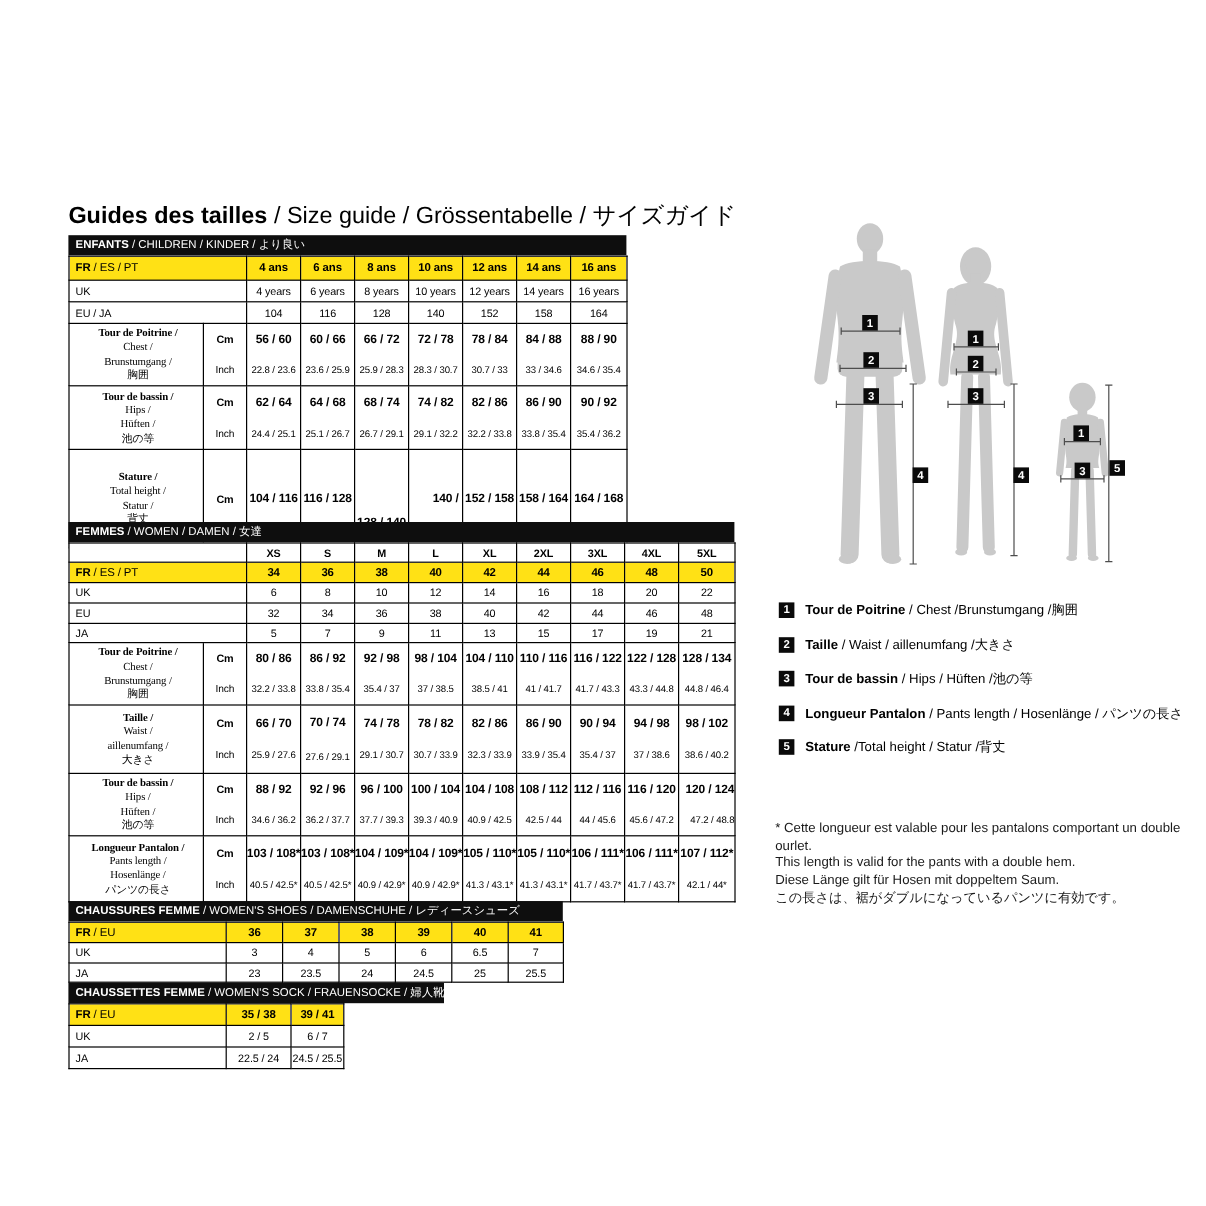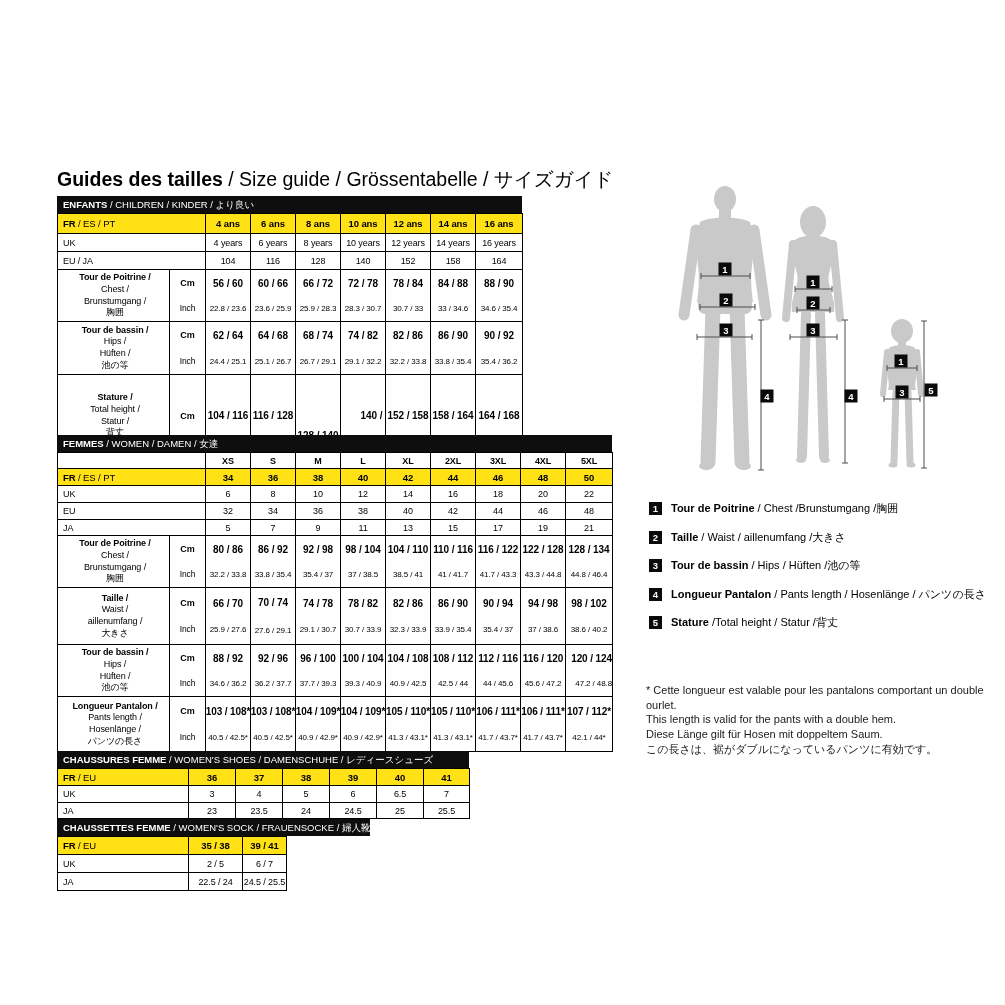--- a/index.html
+++ b/index.html
@@ -13,21 +13,21 @@
   .bar{background:#0e0e0e;color:#fff;font-size:9.5px;height:17px;line-height:17px;
        padding-left:6px;box-sizing:border-box;white-space:nowrap;overflow:hidden;}
   table.sg{border-collapse:collapse;table-layout:fixed;background:#fff;border:1.5px solid #000;}
   table.sg td{border:1px solid #000;text-align:center;font-size:9px;padding:0;
               white-space:nowrap;overflow:hidden;vertical-align:middle;letter-spacing:-0.1px;}
   td.lab{text-align:left !important;padding-left:5px !important;font-size:9.5px;}
   tr.yellow td{background:#ffe115;font-weight:bold;font-size:9.5px;}
   tr.yellow td.lab .rest{font-weight:normal;}
   td.letters{font-weight:bold;font-size:12px;}
   td.mlabel{text-align:center;padding:2px 2px 2px 5px !important;
-            font-size:9.3px;line-height:1.28;vertical-align:top;white-space:normal;}
+            font-size:9.3px;line-height:1.28;vertical-align:top;white-space:normal;font-family:Liberation Serif, serif;}
   .stack{display:flex;flex-direction:column;justify-content:space-around;align-items:center;}
   .stack.center{justify-content:center;}
   .cmv{font-weight:bold;font-size:10px;}
   .inv{font-size:8px;}
   .unit-cm{font-weight:bold;font-size:9px;}
   .unit-in{font-size:8.5px;}
   
   #legend{position:absolute;left:649px;top:502px;}
   .leg-row{display:flex;align-items:center;gap:9px;height:13px;margin-bottom:15.5px;}
   .numbox{width:13px;height:13px;background:#0a0a0a;color:#fff;font-size:9.5px;font-weight:bold;

